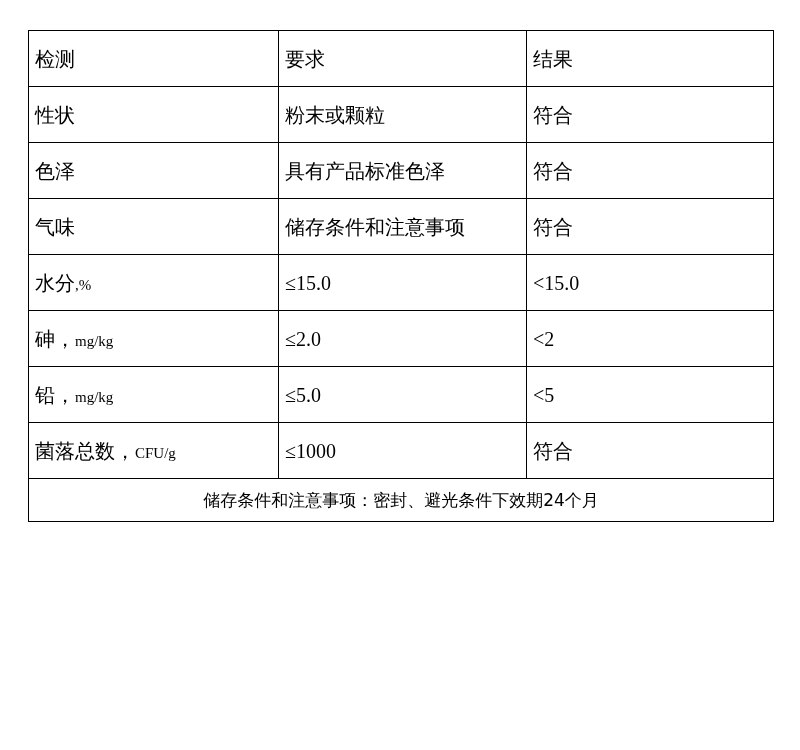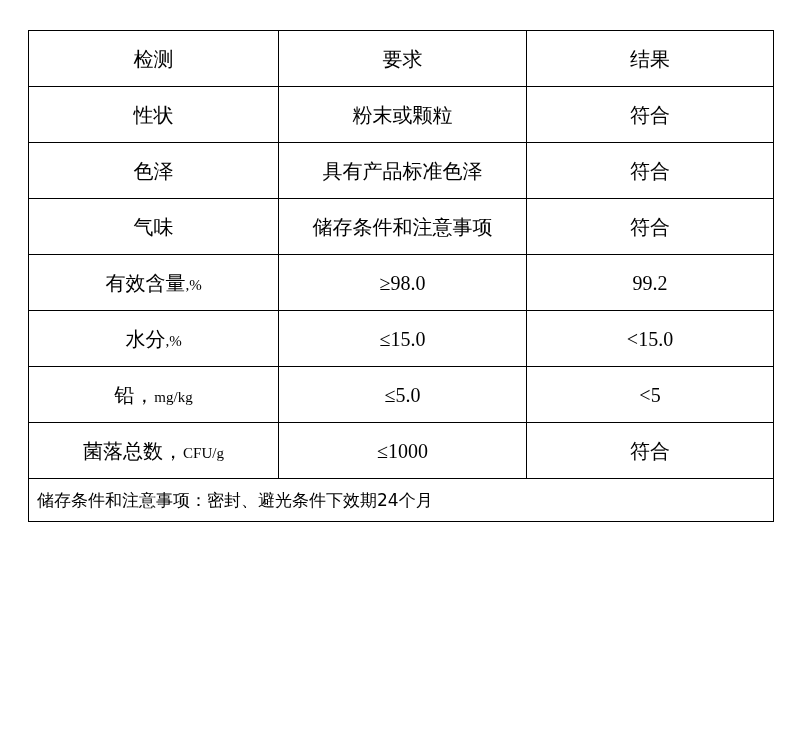--- a/index.html
+++ b/index.html
@@ -23,21 +23,20 @@
   .spec-table {
     position: absolute;
     left: 28px;
     top: 30px;
     width: 745px;
     border-collapse: collapse;
     table-layout: fixed;
   }
   .spec-table td {
     border: 1px solid #000000;
-    text-align: center;
     vertical-align: middle;
     padding: 0;
     height: 55px;
     font-size: 20px;
     line-height: 1.3;
   }
   .col-item { width: 250px; }
   .col-req  { width: 248px; }
   .col-res  { width: 247px; }
 
@@ -52,20 +51,21 @@
   .note-row td {
     height: 42px;
     text-align: left;
     font-size: 17px;
     font-family: "DejaVu Sans", "Liberation Sans", sans-serif;
   }
   .note-inner {
     display: block;
     padding: 2px 8px;
     white-space: nowrap;
+    text-align: center;
   }
   .hdr .cell-inner {
     font-size: 20px;
   }
 </style>
 </head>
 <body>
 
 <div class="page">
 
@@ -117,45 +117,45 @@
             <span class="cell-inner"><span>气味</span><span class="unit"></span></span>
           </td>
         <td>
             <span class="cell-inner">储存条件和注意事项</span>
           </td>
         <td>
             <span class="cell-inner">符合</span>
           </td>
       </tr>
 
-      <tr>
-        <td>
-            <span class="cell-inner"><span>有效含量</span><span class="unit">,%</span></span>
-          </td>
-        <td>
-            <span class="cell-inner">≥98.0</span>
-          </td>
-        <td>
-            <span class="cell-inner">99.2</span>
-          </td>
-      </tr>
 
       <tr>
         <td>
             <span class="cell-inner"><span>水分</span><span class="unit">,%</span></span>
           </td>
         <td>
             <span class="cell-inner">≤15.0</span>
           </td>
         <td>
             <span class="cell-inner">&lt;15.0</span>
           </td>
       </tr>
 
 
+      <tr>
+        <td>
+            <span class="cell-inner"><span>砷，</span><span class="unit">mg/kg</span></span>
+          </td>
+        <td>
+            <span class="cell-inner">≤2.0</span>
+          </td>
+        <td>
+            <span class="cell-inner">&lt;2</span>
+          </td>
+      </tr>
 
       <tr>
         <td>
             <span class="cell-inner"><span>铅，</span><span class="unit">mg/kg</span></span>
           </td>
         <td>
             <span class="cell-inner">≤5.0</span>
           </td>
         <td>
             <span class="cell-inner">&lt;5</span>

